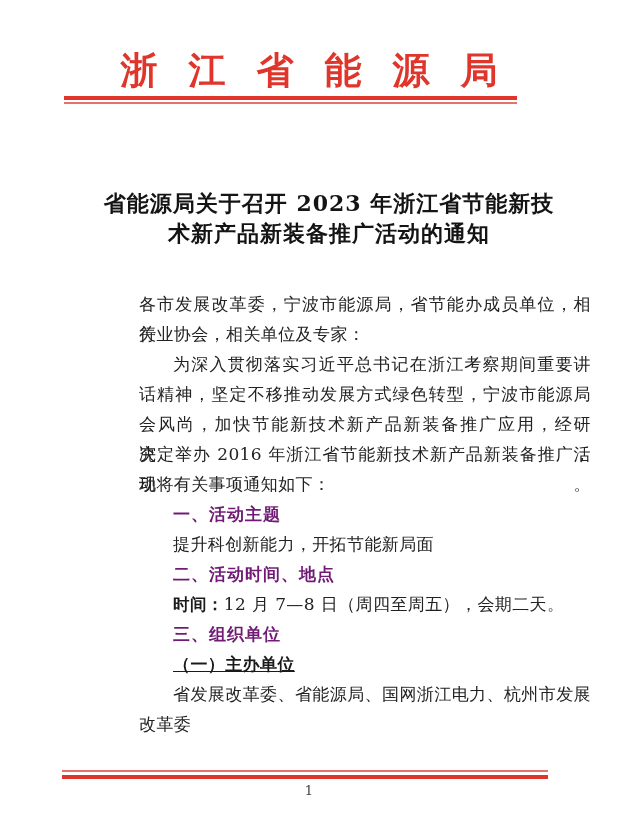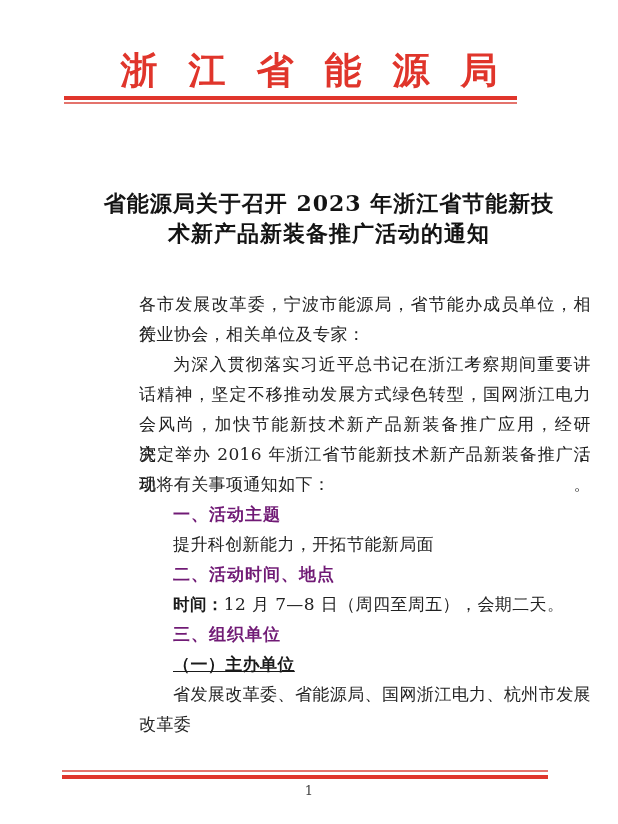--- a/index.html
+++ b/index.html
@@ -71,21 +71,21 @@
 
   <div class="doc-title">
     <div>省能源局关于召开 2023 年浙江省节能新技</div>
     <div>术新产品新装备推广活动的通知</div>
   </div>
 
   <div class="doc-body">
       <div class="line justify">各市发展改革委，宁波市能源局，省节能办成员单位，相关</div>
       <div class="line">行业协会，相关单位及专家：</div>
       <div class="line indent justify">为深入贯彻落实习近平总书记在浙江考察期间重要讲</div>
-      <div class="line justify">话精神，坚定不移推动发展方式绿色转型，国网浙江电力</div>
+      <div class="line justify">话精神，坚定不移推动发展方式绿色转型，宁波市能源局</div>
       <div class="line justify">会风尚，加快节能新技术新产品新装备推广应用，经研究，</div>
       <div class="line justify">决定举办 2016 年浙江省节能新技术新产品新装备推广活动。</div>
       <div class="line">现将有关事项通知如下：</div>
       <div class="line indent heading">一、活动主题</div>
       <div class="line indent">提升科创新能力，开拓节能新局面</div>
       <div class="line indent heading">二、活动时间、地点</div>
       <div class="line indent"><b class="prefix">时间：</b>12 月 7—8 日（周四至周五），会期二天。</div>
       <div class="line indent heading">三、组织单位</div>
       <div class="line indent subheading">（一）主办单位</div>
       <div class="line indent justify">省发展改革委、省能源局、国网浙江电力、杭州市发展</div>

